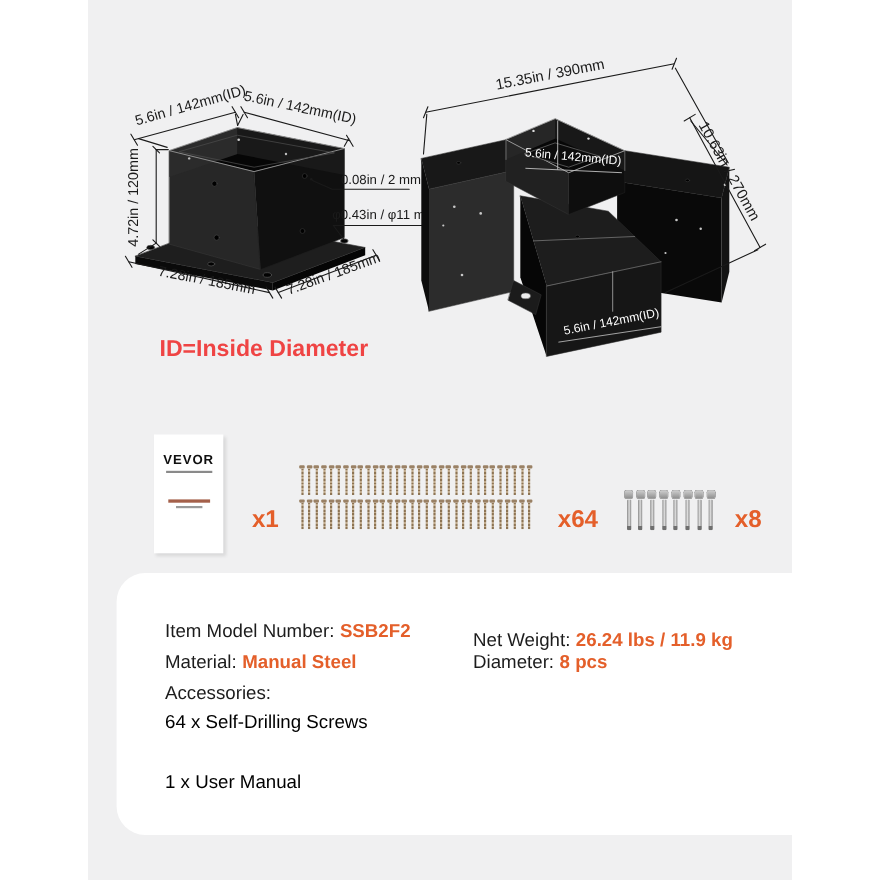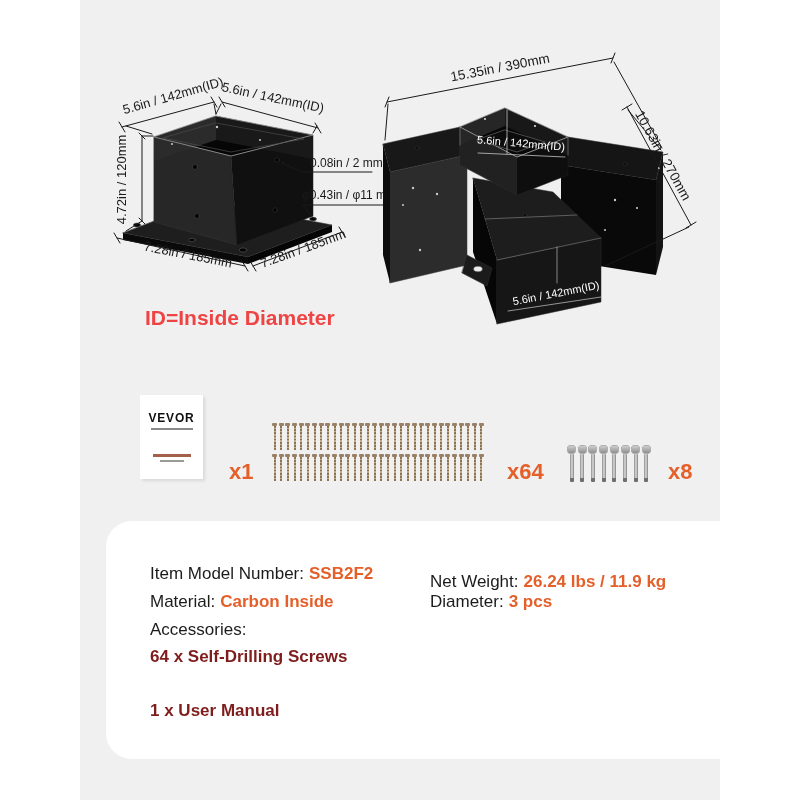--- a/index.html
+++ b/index.html
@@ -6,21 +6,21 @@
   .stage{position:relative;width:800px;height:800px;background:#ffffff;overflow:hidden;
          font-family:"Liberation Sans",sans-serif;color:#1a1a1a;}
   .panel{position:absolute;left:80px;top:0;width:640px;height:800px;background:#f0f0f1;}
   svg{position:absolute;overflow:visible;}
   .dim{position:absolute;font-size:13px;color:#1a1a1a;text-align:center;white-space:nowrap;
        transform-origin:center;line-height:15px;}
   .dim.small{font-size:12px;text-align:center;}
   .dim.white{color:#ffffff;font-size:11px;line-height:13px;}
   .id-note{position:absolute;left:145px;top:306px;font-size:21px;font-weight:700;color:#ef4444;}
   
-  .manual{position:absolute;left:140px;top:395px;width:63px;height:84px;background:#ffffff;
+  .manual{position:absolute;left:140px;top:395px;width:63px;height:108px;background:#ffffff;
           box-shadow:2px 2px 3px rgba(0,0,0,0.10);}
   .manual-brand{margin-top:16px;text-align:center;font-size:12px;font-weight:800;
                 letter-spacing:0.8px;color:#0f0f0f;}
   .m-tag{width:42px;height:2px;background:#8a8a8a;margin:3px auto 0;}
   .m-line1{width:38px;height:2.5px;background:#a4604a;margin:24px auto 0;}
   .m-line2{width:24px;height:2px;background:#9a9a9a;margin:3px auto 0;}
   .count{position:absolute;font-size:22px;line-height:24px;font-weight:700;color:#e45f2a;margin-left:16px;}
   .screw-rows{position:absolute;left:272px;top:423px;width:212px;}
   .screw-row{display:flex;justify-content:space-between;height:27px;margin-bottom:4px;}
   .screw{position:relative;width:5px;height:27px;}
@@ -34,21 +34,21 @@
                 background:linear-gradient(180deg,#cdcdcd,#8f8f8f);border-radius:1.5px;
                 box-shadow:0 0 0 0.5px #6f6f6f;}
   .bolt::after{content:"";position:absolute;left:1.5px;top:8px;width:4px;height:28px;border-radius:1px;
                background:linear-gradient(180deg,rgba(0,0,0,0) 24px,#6f6f6f 24px),
                           linear-gradient(90deg,#8b8b8b,#dcdcdc 50%,#7e7e7e);}
   
   .spec-card{position:absolute;left:106px;top:521px;width:684px;height:238px;background:#ffffff;
              border-radius:26px;}
   .spec-line{position:absolute;font-size:17px;line-height:20px;color:#1c1c1c;white-space:nowrap;}
   .spec-line .val{color:#e45f2a;font-weight:700;margin-left:5px;}
-  .spec-line.acc{color:#7f1d1d;font-weight:700;}
+  .spec-line.acc{color:#000000;font-weight:400;}
 </style>
 </head>
 <body>
 
 <div class="stage">
   <div class="panel"></div>
 
   <svg style="left:95px;top:70px;" width="330" height="240" viewBox="0 0 330 240">
     <g stroke-linejoin="round" stroke-linecap="round">
 
@@ -280,22 +280,22 @@
   <div class="count" style="left:652px;top:460px;text-align:right;">x8</div>
 
   <div class="spec-card">
     <div class="spec-line" style="left:44px;top:43px;">
       <span>Item Model Number:</span><span class="val">SSB2F2</span>
     </div>
     <div class="spec-line" style="left:324px;top:39px;margin-top:12px;">
       <span>Net Weight:</span><span class="val">26.24 lbs / 11.9 kg</span>
     </div>
     <div class="spec-line" style="left:44px;top:71px;">
-      <span>Material:</span><span class="val">Carbon Inside</span>
+      <span>Material:</span><span class="val">Manual Steel</span>
     </div>
     <div class="spec-line" style="left:324px;top:71px;">
-      <span>Diameter:</span><span class="val">3 pcs</span>
+      <span>Diameter:</span><span class="val">8 pcs</span>
     </div>
     <div class="spec-line" style="left:44px;top:99px;">Accessories:</div>
     <div class="spec-line acc" style="left:44px;top:126px;">64 x Self-Drilling Screws</div>
     <div class="spec-line acc" style="left:44px;top:180px;">1 x User Manual</div>
   </div>
 </div>
 
 </body></html>

